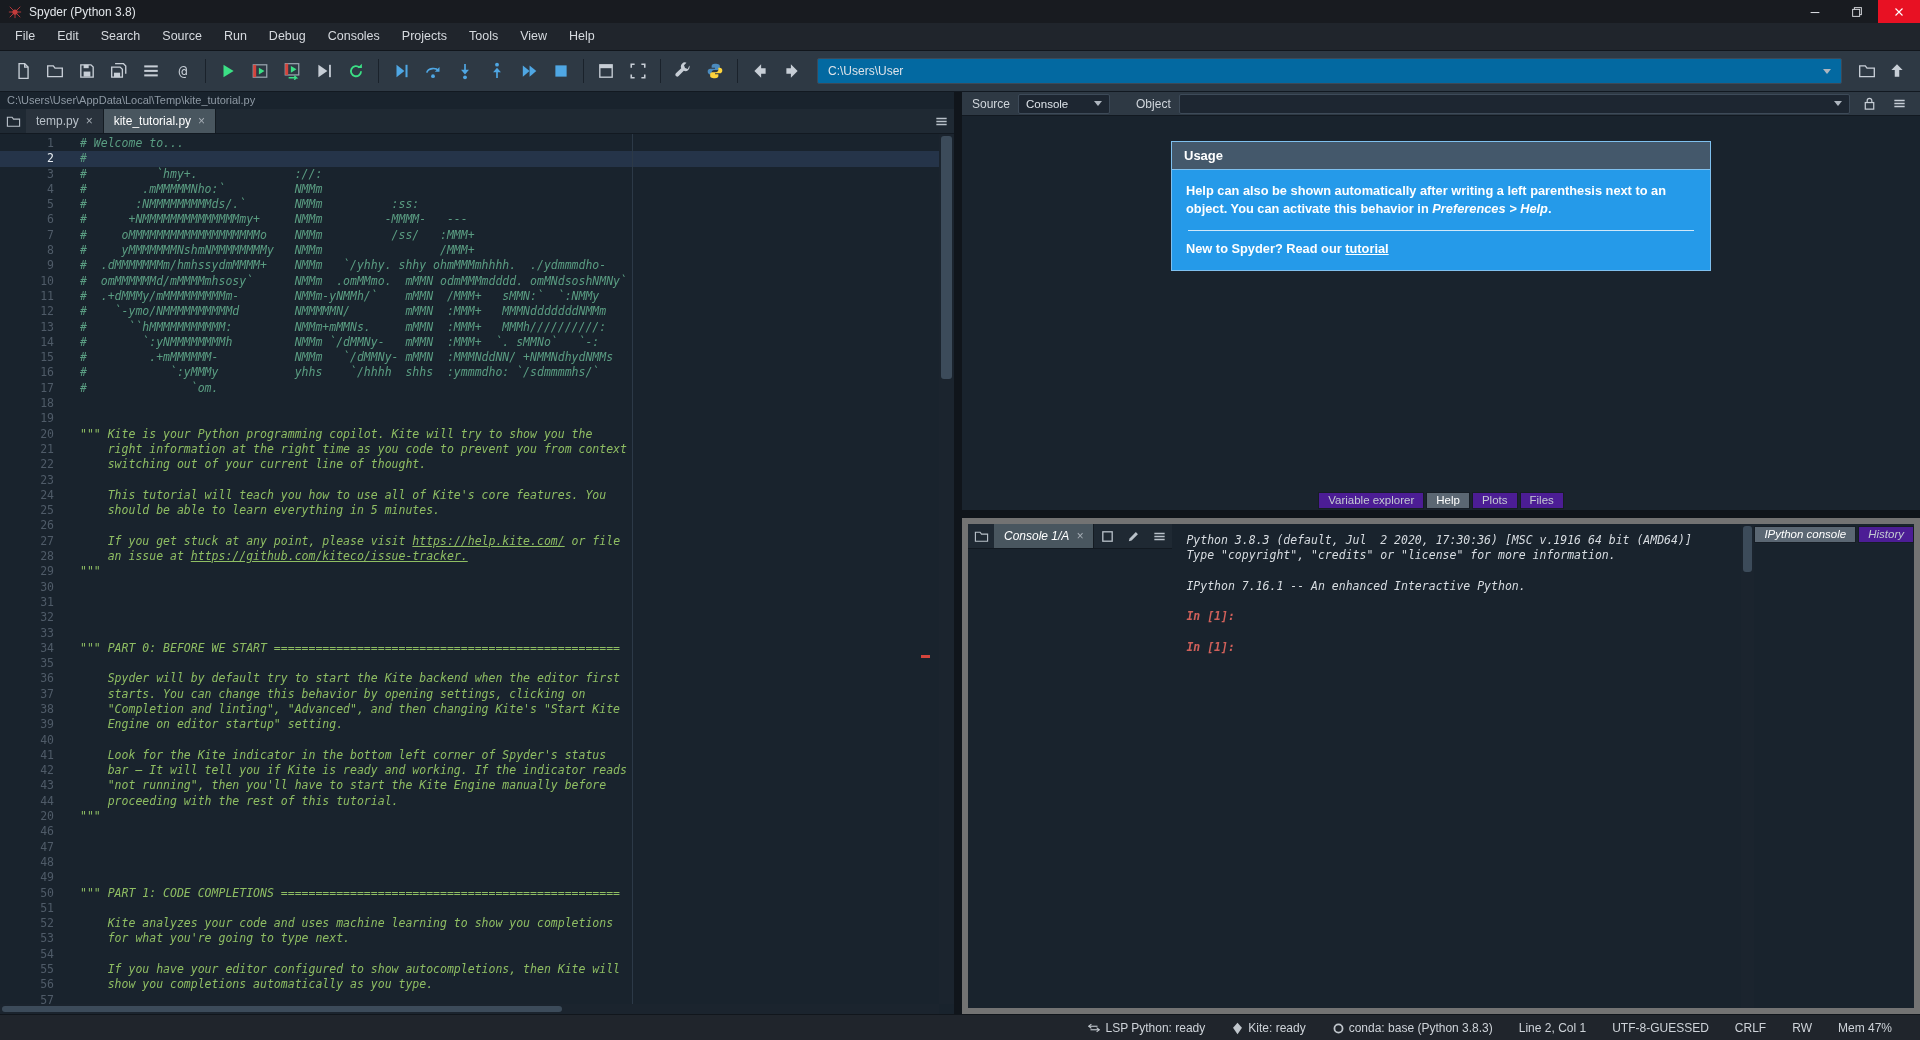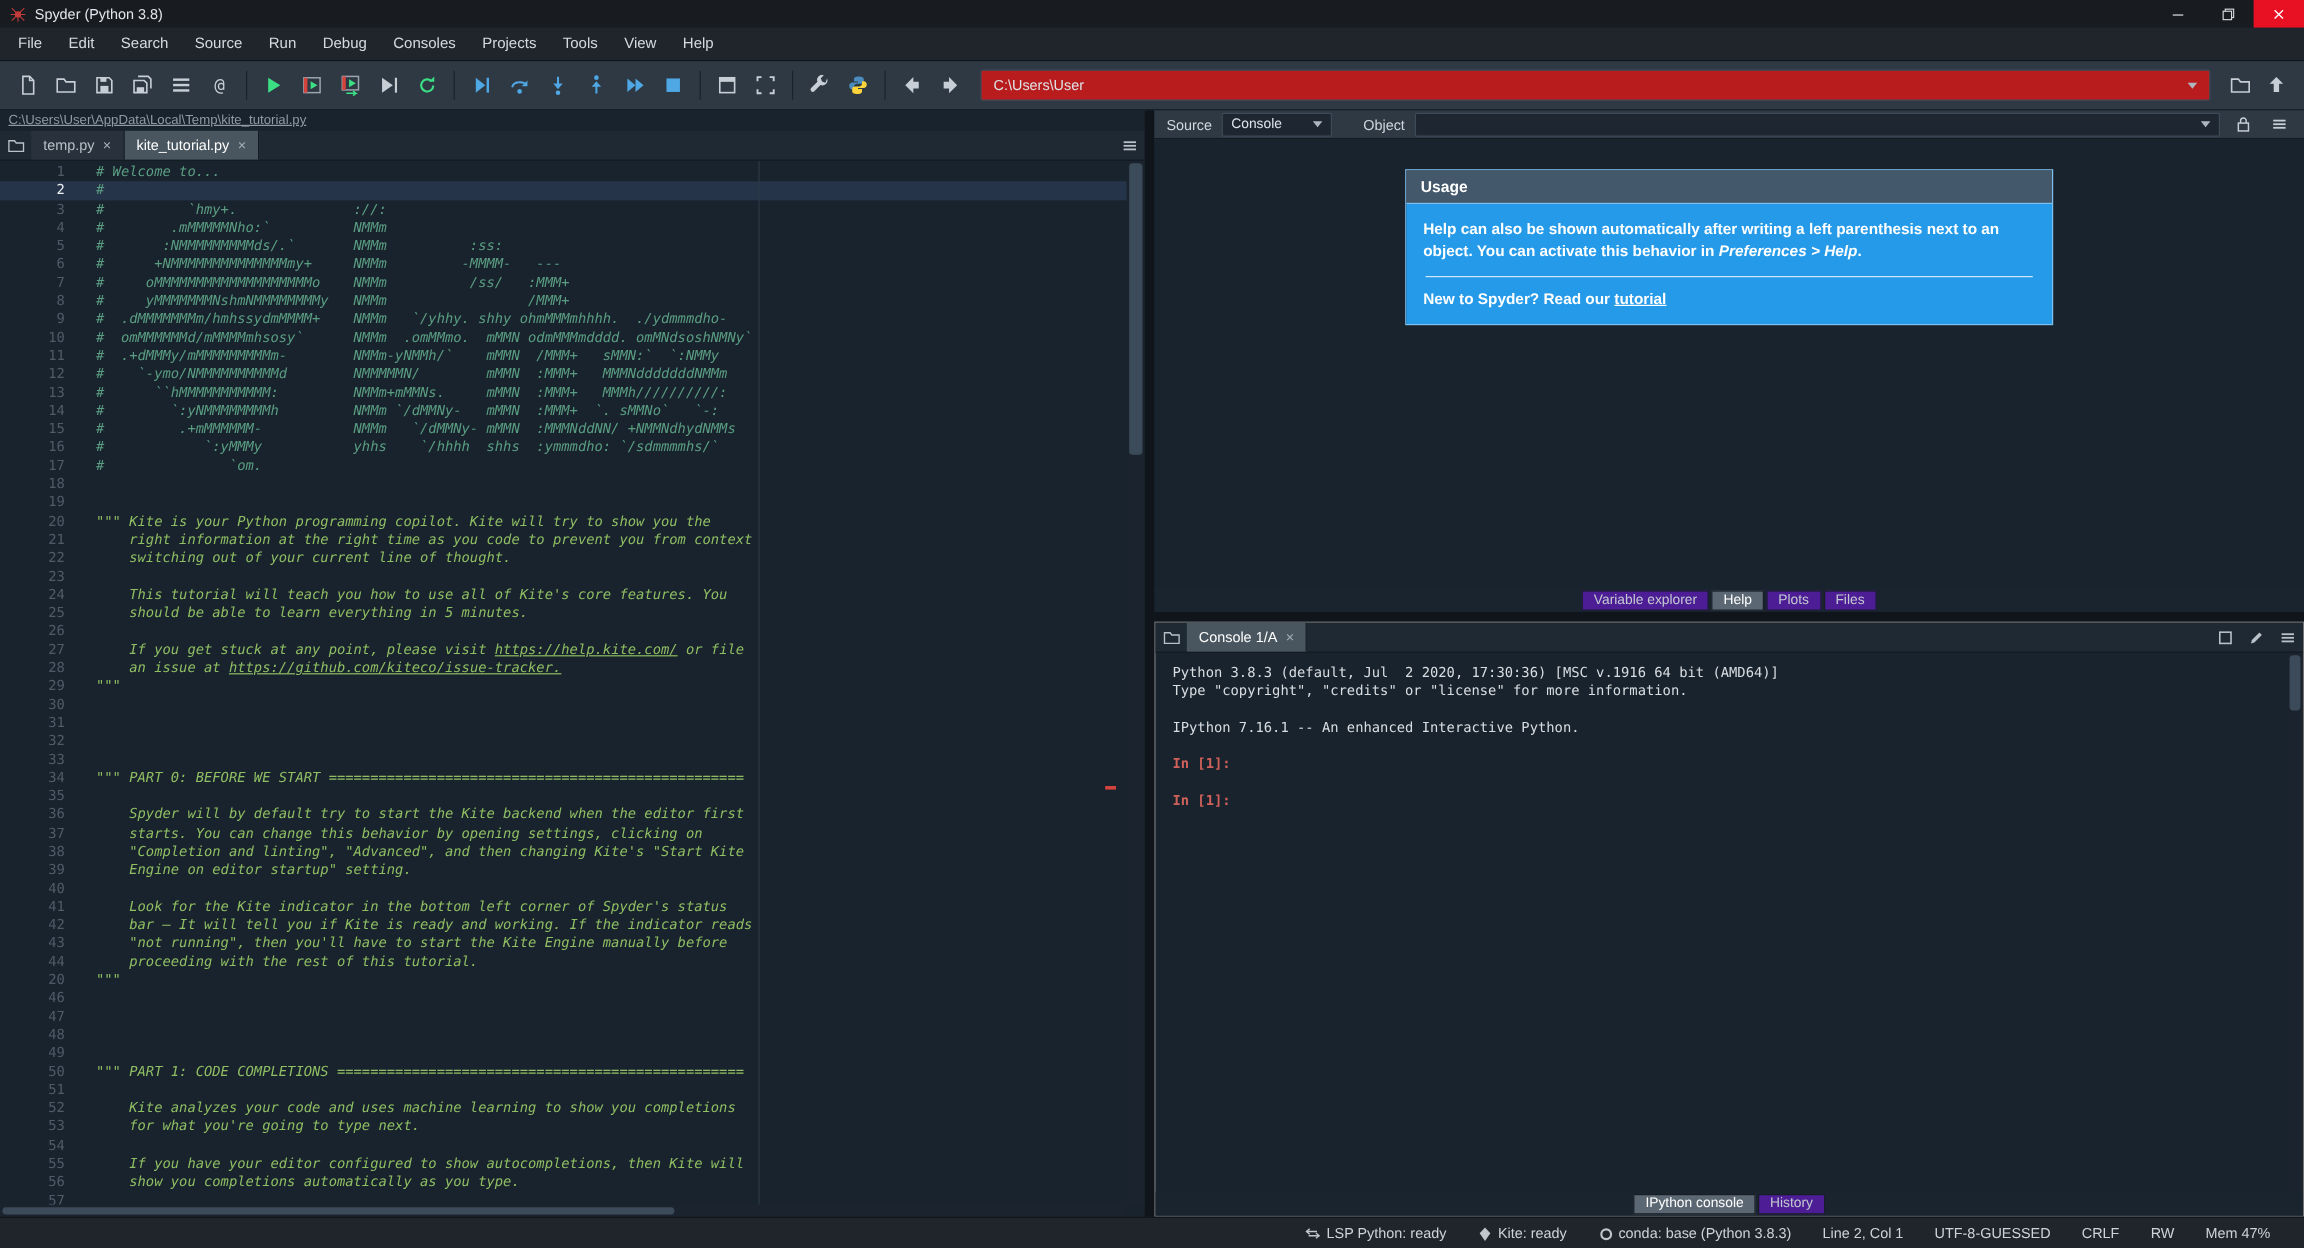--- a/index.html
+++ b/index.html
@@ -19,31 +19,31 @@
   .menubar { height:28px; background:#20252c; display:flex; align-items:center; padding-left:4px; border-bottom:1px solid #11161c; }
   .menu-item { padding:0 11px; font-size:12.5px; color:#d6dadf; line-height:27px; cursor:default; }
 
   
   .toolbar { height:41px; background:var(--chrome-bg,#2e3944); display:flex; align-items:center; padding:0 8px; border-bottom:1px solid #121921; }
   .tb-btn { width:30px; height:30px; display:flex; align-items:center; justify-content:center; border-radius:3px; }
   .tb-sep { width:1px; height:24px; background:#1a222b; margin:0 5px; }
   .tint-grey { color:var(--icon-grey,#c7ced6); }
   .tint-green { color:var(--run-green,#3be085); }
   .tint-blue { color:var(--debug-blue,#4fa7e4); }
-  .path-combo { flex:1; height:26px; margin:0 10px; background:#b91c1c; border:1px solid #3d4a58; border-radius:2px; display:flex; align-items:center; padding:0 10px; font-size:12px; color:#dde3e9; }
+  .path-combo { flex:1; height:26px; margin:0 10px; background:#0369a1; border:1px solid #3d4a58; border-radius:2px; display:flex; align-items:center; padding:0 10px; font-size:12px; color:#dde3e9; }
   .caret-down { width:0; height:0; border-left:4px solid transparent; border-right:4px solid transparent; border-top:5px solid #aeb6bf; margin-left:auto; }
 
   
   .workspace { position:absolute; top:92px; bottom:26px; left:0; right:0; display:flex; }
   .splitter-v { width:8px; background:#10151b; }
   .splitter-h { height:8px; background:#10151b; }
 
   
   .editor-pane { width:954px; display:flex; flex-direction:column; background:var(--window-bg,#19232d); }
-  .breadcrumb { height:17px; font-size:11px; color:#8f9aa5; padding-left:7px; line-height:17px; background:#19232d; white-space:nowrap;text-decoration:underline; }
+  .breadcrumb { height:17px; font-size:11px; color:#8f9aa5; padding-left:7px; line-height:17px; background:#19232d; white-space:nowrap; }
   .tabbar { height:25px; background:#1f2933; display:flex; align-items:stretch; border-bottom:1px solid #121921; }
   .tabbar-btn { width:26px; display:flex; align-items:center; justify-content:center; color:#b9c1c9; }
   .tab { display:flex; align-items:center; gap:7px; padding:0 10px; font-size:12px; background:#29323c; color:#b8c0c8; border-right:1px solid #141b22; }
   .tab.active { background:#49565f; color:#ffffff; }
   .tab .tab-close { color:#a6aeb6; font-size:12px; }
   .tab-spacer { flex:1; }
 
   .editor { flex:1; position:relative; overflow:hidden; font-family:"DejaVu Sans Mono", monospace; }
   .editor-body { position:absolute; inset:0 15px 10px 0; padding-top:2px; overflow:hidden; }
   .crow { display:flex; height:15.3px; line-height:15.3px; font-size:11.5px; white-space:pre; }
@@ -77,21 +77,21 @@
   .usage-body p + p { margin-top:24px; }
   .usage-hr { border-top:1px solid #d0e8fa; margin:13px 2px 9px 2px; }
   .usage-cta { text-align:left; }
   .usage-cta b { text-decoration:underline; }
 
   .pane-tabs { height:20px; display:flex; align-items:center; justify-content:center; gap:2px; background:#1a242e; }
   .ptab { padding:1px 9px 2px 9px; font-size:11.5px; background:#4c1d95; color:#c3cad1; border:1px solid #161d25; }
   .ptab.selected { background:#5b6773; color:#ffffff; }
 
   
-  .console-pane { flex:1; display:flex; flex-direction:column; background:var(--window-bg,#19232d); border:1px solid #737373; }
+  .console-pane { flex:1; display:flex; background:var(--window-bg,#19232d); border:6px solid #737373;font-style:italic; }
   .console-body { flex:1; position:relative; padding:9px 0 0 14px; font-family:"DejaVu Sans Mono", monospace; overflow:hidden; }
   .cline { height:15.3px; line-height:15.3px; font-size:11.5px; white-space:pre; color:var(--console-text,#d8dde2); }
   .cline.prompt { color:var(--prompt-red,#d0605a); font-weight:bold; }
   .console-vscroll { position:absolute; right:0; top:0; bottom:0; width:13px; background:#1b242e; }
   .console-vscroll .thumb { position:absolute; left:2px; right:2px; top:2px; height:46px; background:#3c4b5a; border-radius:3px; }
 
   
   .statusbar { position:absolute; left:0; right:0; bottom:0; height:26px; background:#20252c; border-top:1px solid #11161c; display:flex; align-items:center; justify-content:flex-end; gap:26px; padding-right:28px; }
   .sb-item { display:flex; align-items:flex-end; gap:4px; font-size:12px; color:#ced3d9; white-space:nowrap; }
   .sb-item svg { color:#c0c6cc; }

